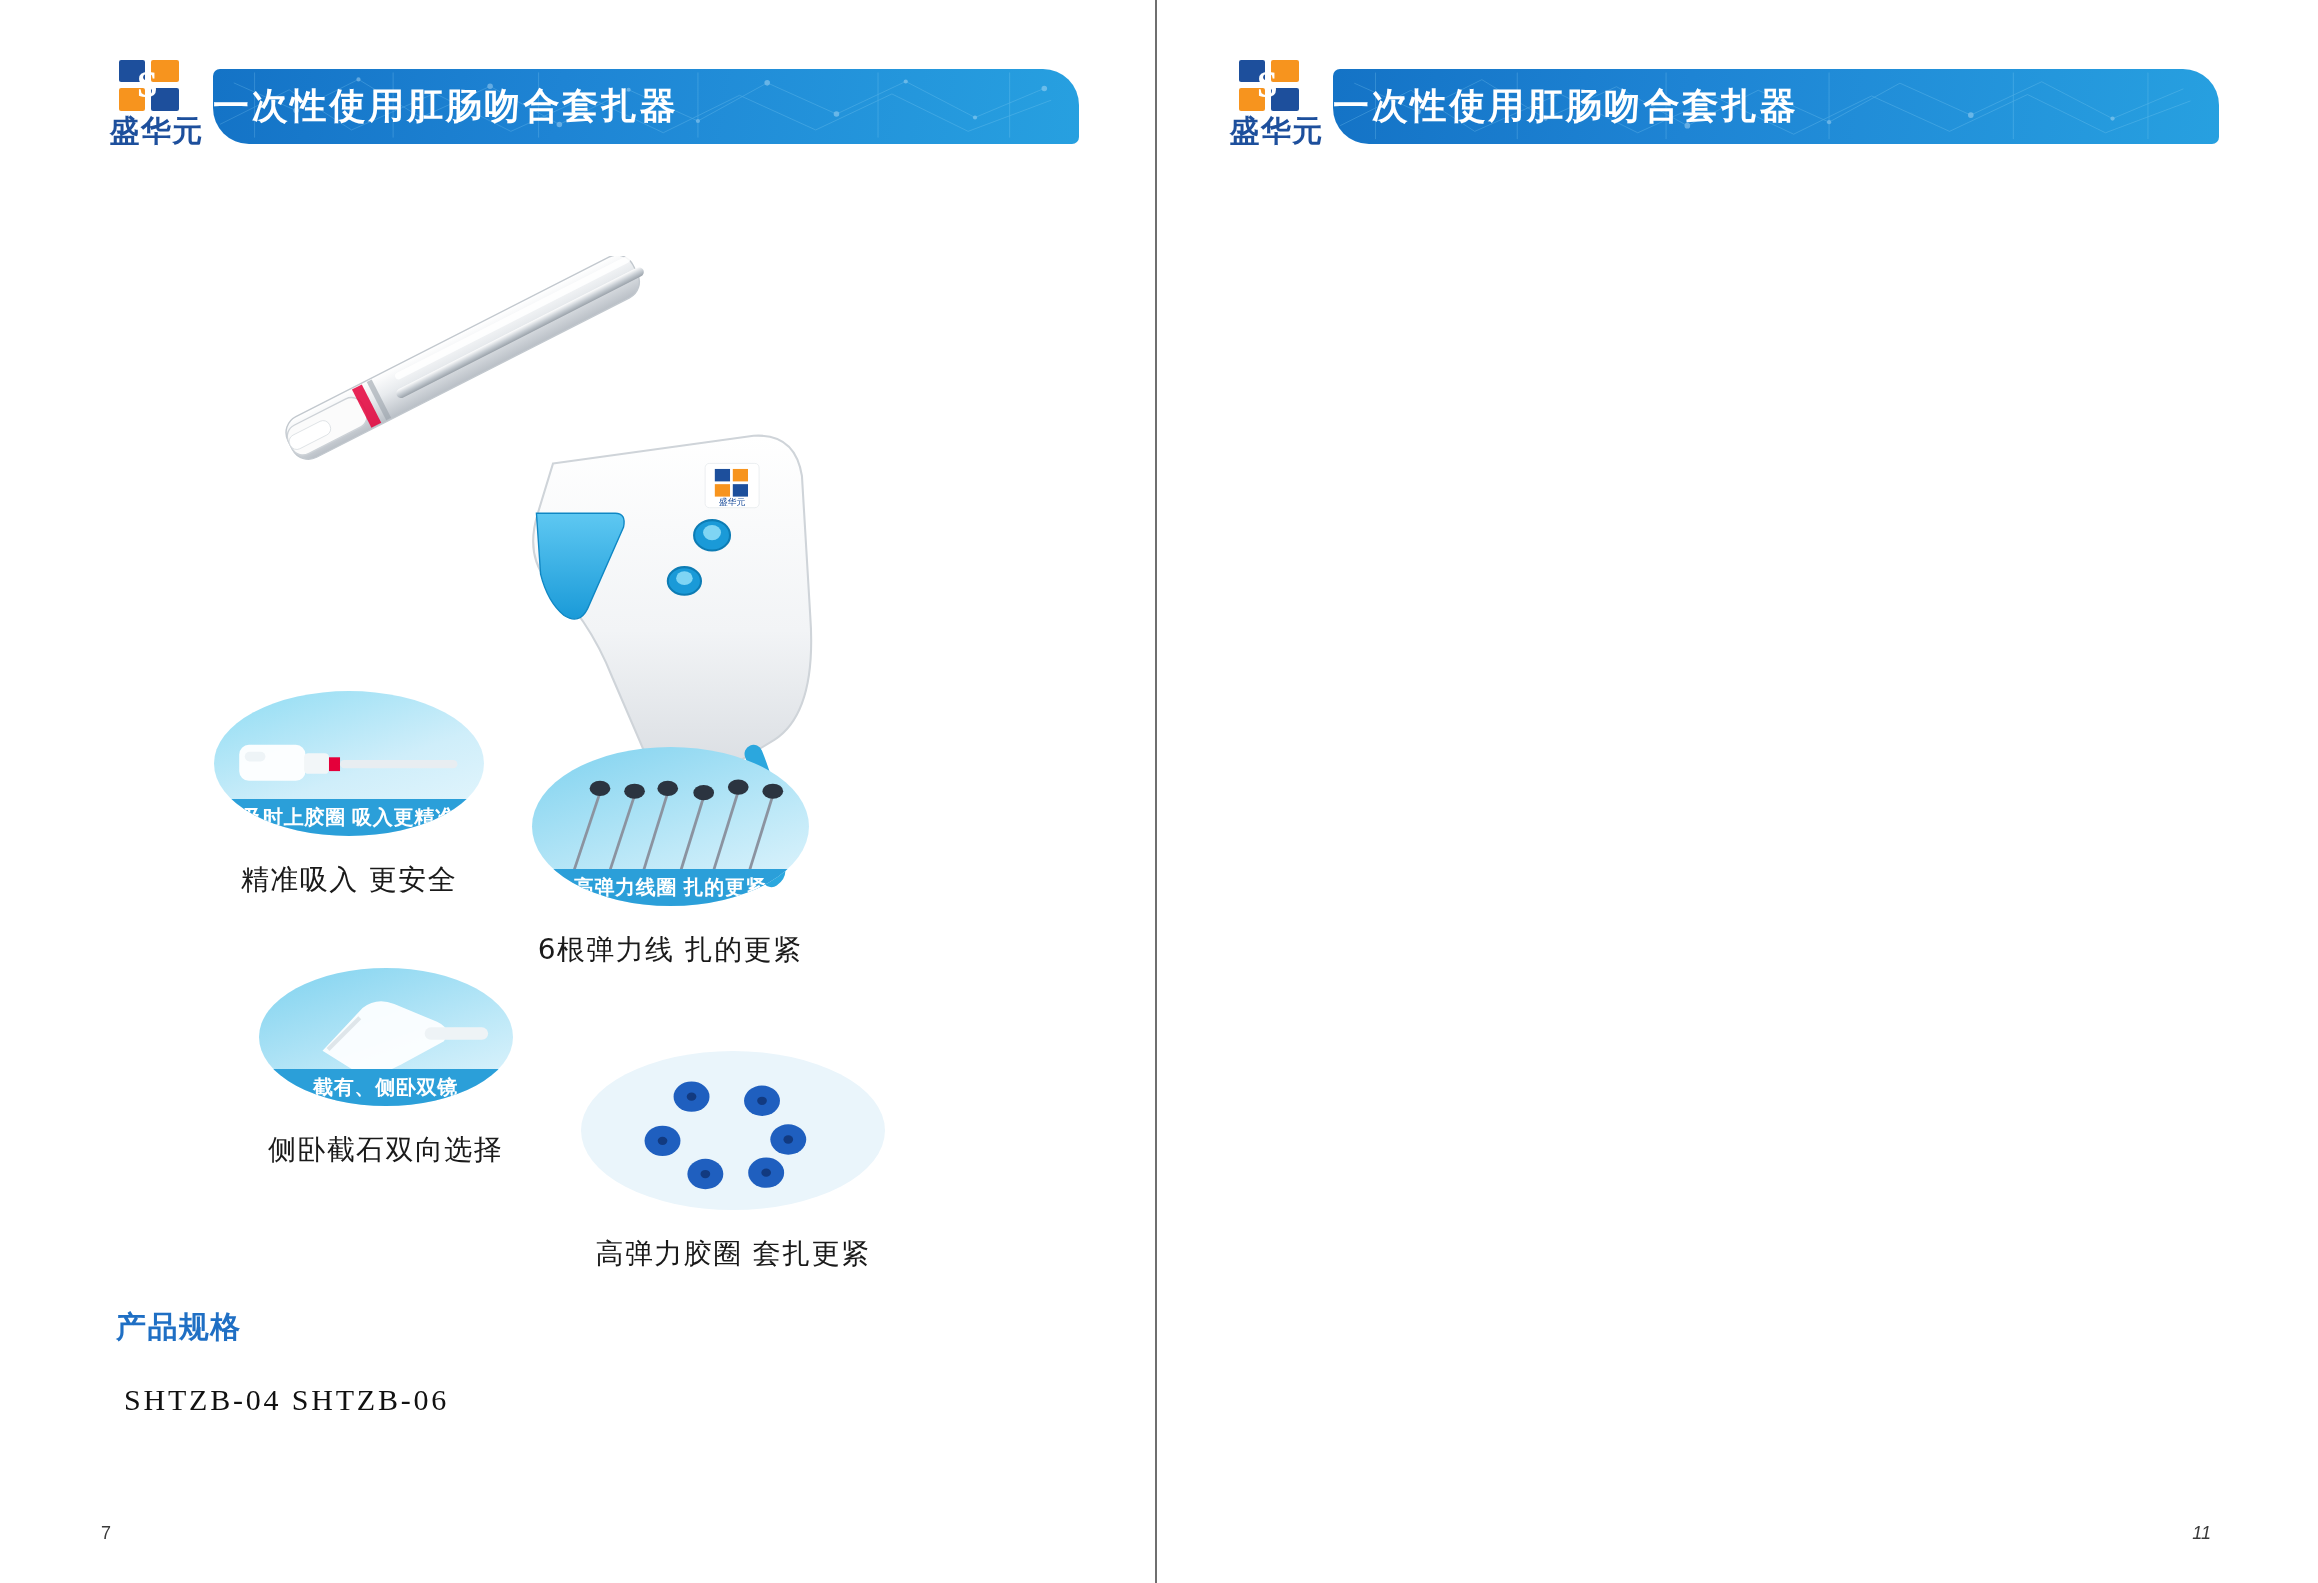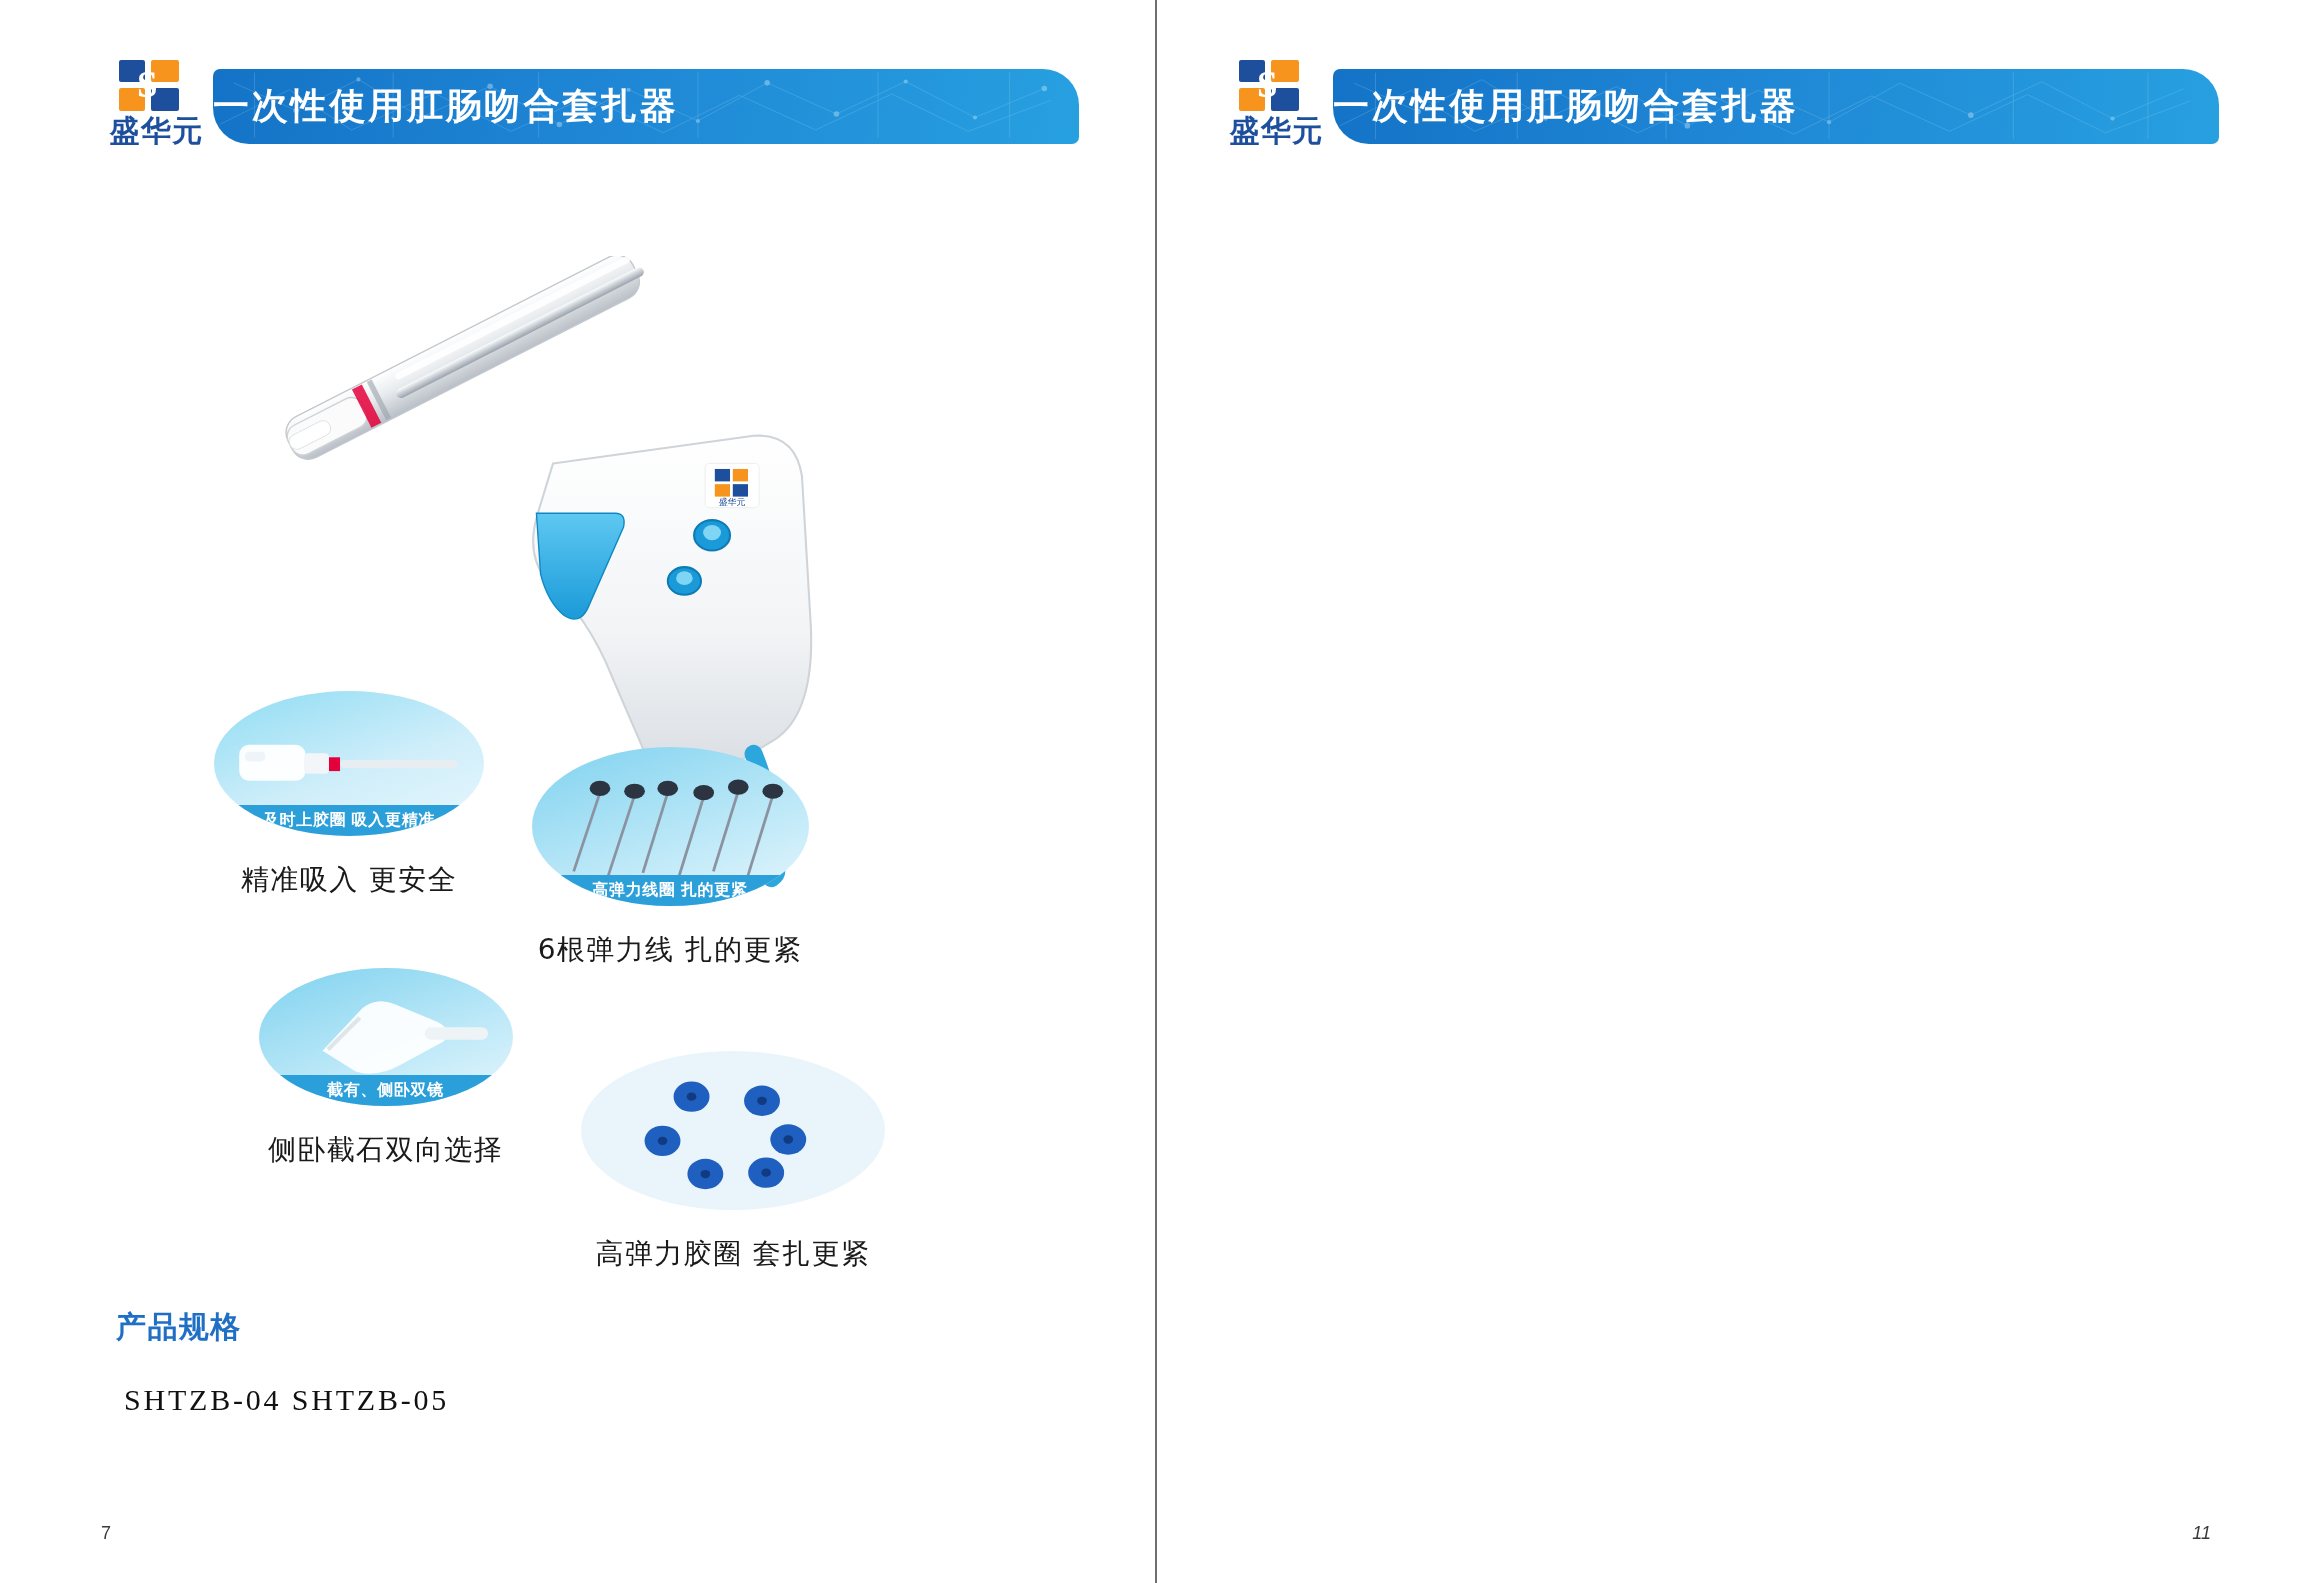--- a/index.html
+++ b/index.html
@@ -126,21 +126,21 @@
     position: relative;
     overflow: hidden;
   }
   .oval-cap {
     position: absolute;
     left: 0;
     right: 0;
     bottom: 0;
     background: #2b9fd9;
     color: #fff;
-    font-size: 16px;
+    font-size: 20px;
     font-weight: bold;
     padding: 4.1px 0 5.5px;
     letter-spacing: 0.7px;
   }
   .feature-cap {
     margin-top: 25px;
     font-size: 28px;
     color: #1a1a1a;
     font-family: "DejaVu Sans", sans-serif;
     letter-spacing: 1.4px;
@@ -337,21 +337,21 @@
               <ellipse cx="180" cy="178" rx="7" ry="6" fill="#123a80"></ellipse>
             <ellipse cx="268" cy="176" rx="26" ry="22" fill="#1f5fbf"></ellipse>
               <ellipse cx="268" cy="176" rx="7" ry="6" fill="#123a80"></ellipse>
           </g>
         </svg>
       </div>
       <div class="feature-cap">高弹力胶圈 套扎更紧</div>
     </div>
 
     <div class="sec-title" style="left:94px; top:1307px;">产品规格</div>
-    <div class="spec-value" style="left:124px; top:1383px;">SHTZB-04  SHTZB-05</div>
+    <div class="spec-value" style="left:124px; top:1383px;">SHTZB-04  SHTZB-06</div>
 
     <div class="folio" style="left:101px;">7</div>
   </div>
 
   <div class="page page-right">
 
     <div class="header" style="left:61px; top:54px; width:1002px;">
       <div class="logo">
         <div class="logo-mark">
           <div class="lm-sq lm-a"></div>

